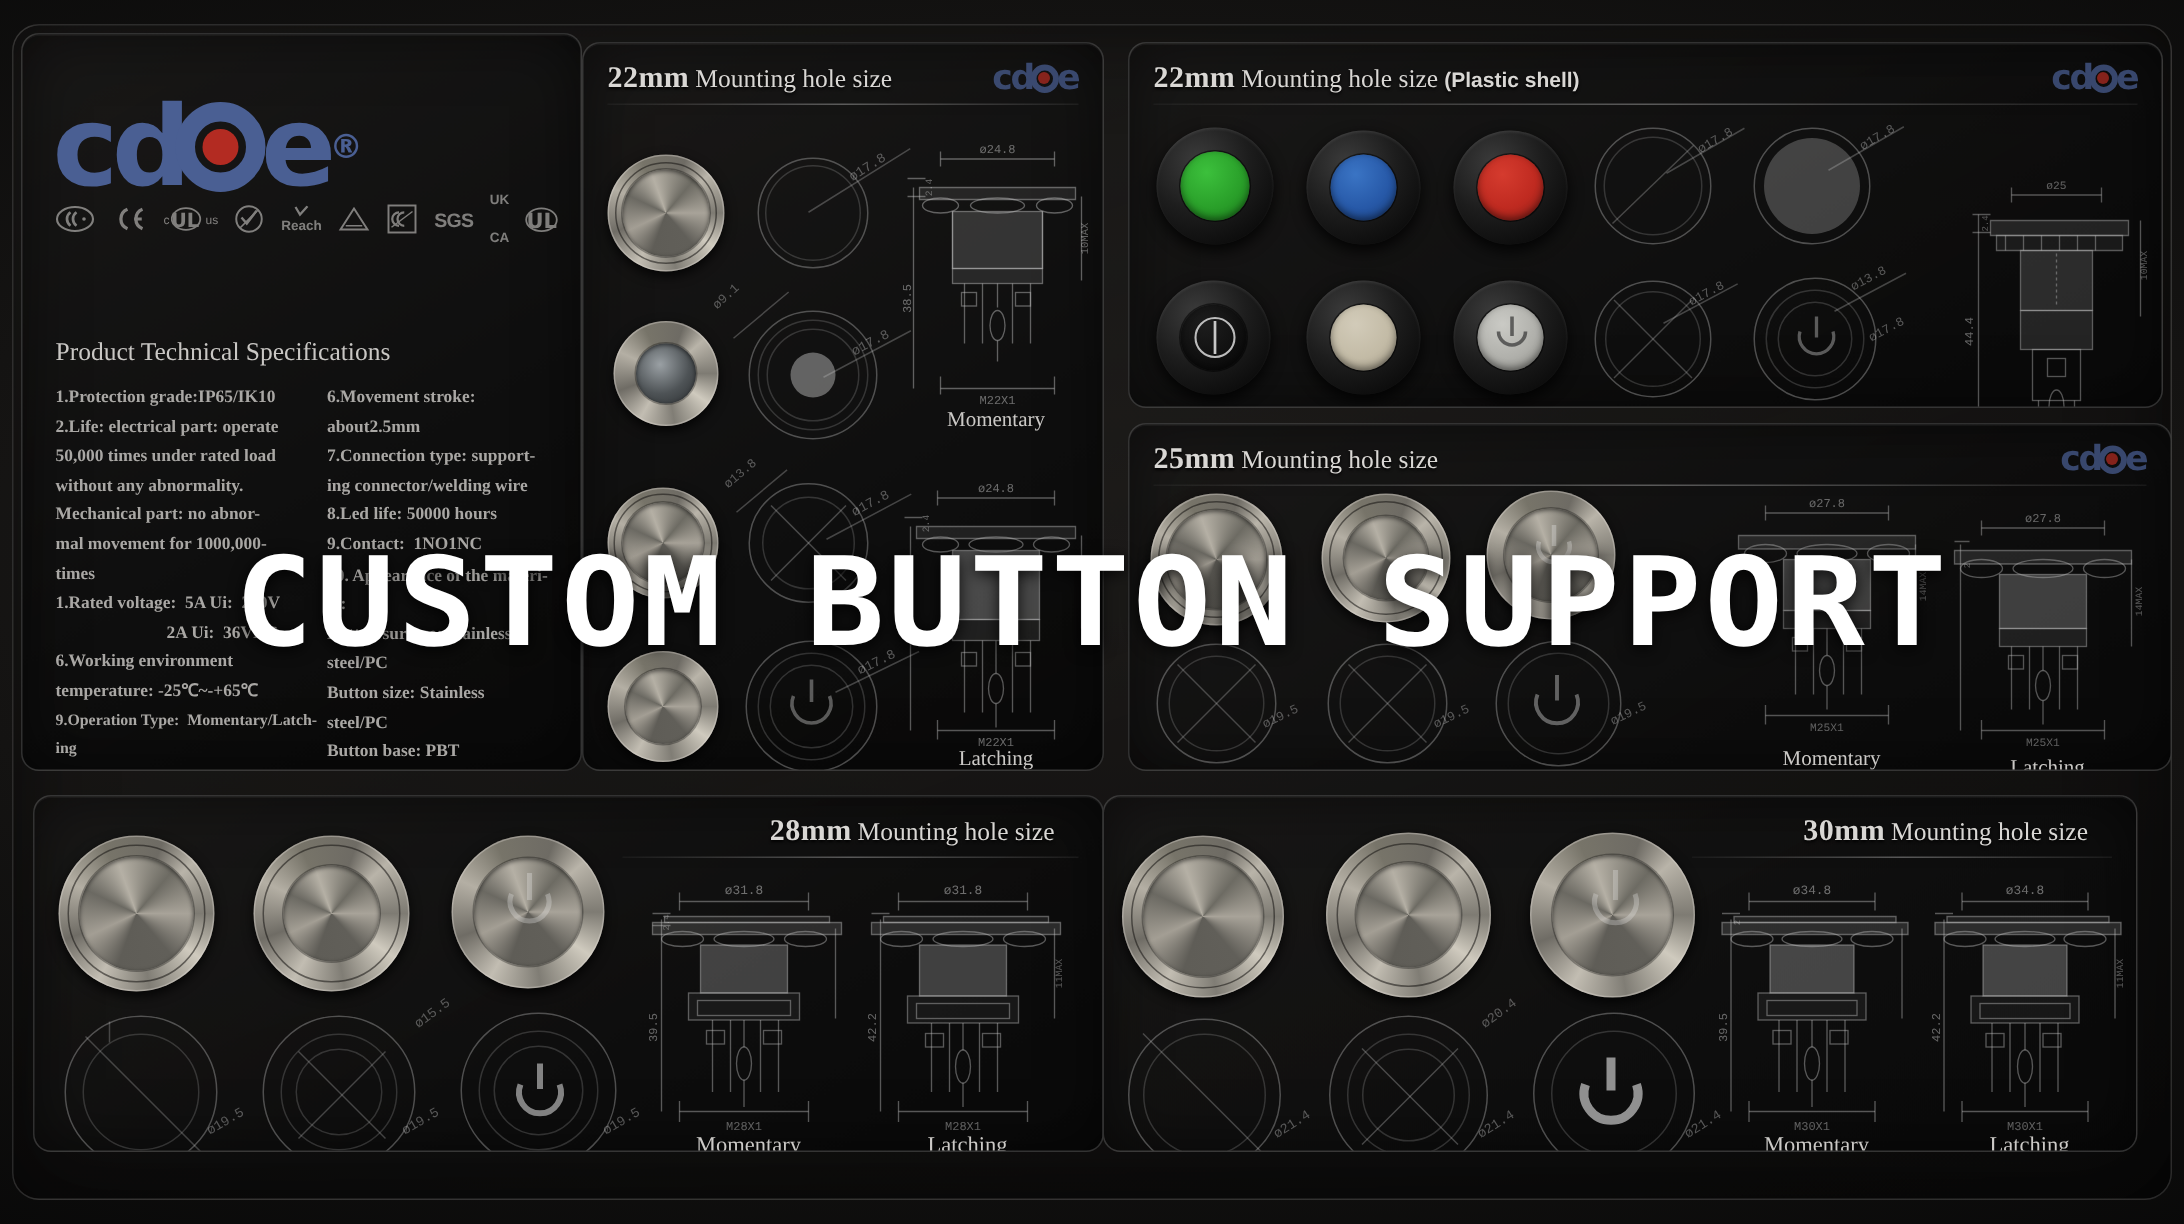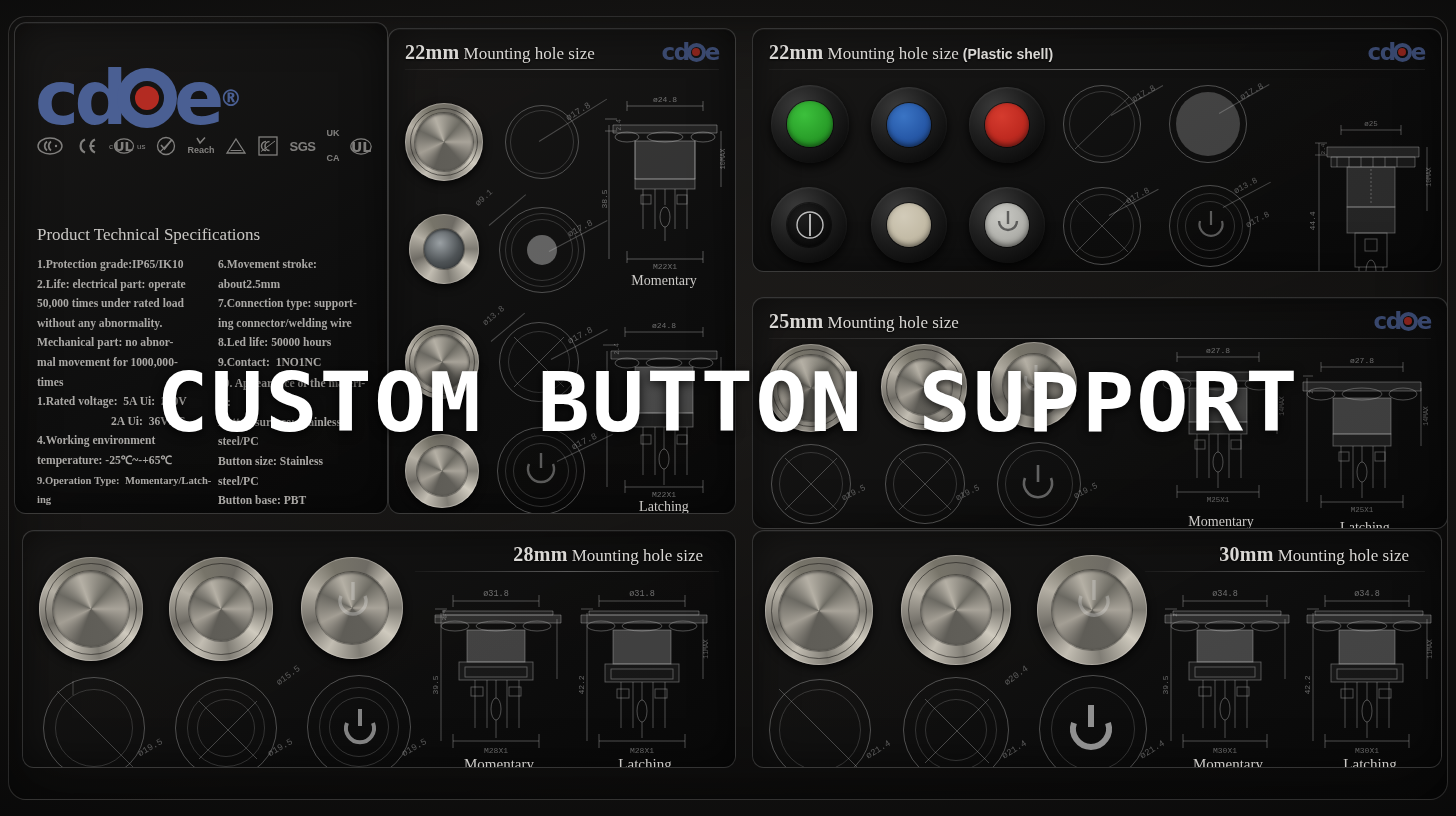--- a/index.html
+++ b/index.html
@@ -273,21 +273,21 @@
     <div class="spec-col" id="spec-left">
       <div class="spec-line">1.Protection grade:IP65/IK10</div>
       <div class="spec-line">2.Life: electrical part: operate</div>
       <div class="spec-line">50,000 times under rated load</div>
       <div class="spec-line">without any abnormality.</div>
       <div class="spec-line">Mechanical part: no abnor-</div>
       <div class="spec-line">mal movement for 1000,000-</div>
       <div class="spec-line">times</div>
       <div class="spec-line">1.Rated voltage:  5A Ui:  250V</div>
       <div class="spec-line indent">2A Ui:  36VDC</div>
-      <div class="spec-line">4.Working environment</div>
+      <div class="spec-line">6.Working environment</div>
       <div class="spec-line">temperature: -25℃~-+65℃</div>
       <div class="spec-line" style="font-size:10.6px">9.Operation Type:  Momentary/Latch-</div>
       <div class="spec-line" style="font-size:10.6px">ing</div>
     </div>
 
     <div class="spec-col" id="spec-right">
       <div class="spec-line">6.Movement stroke:</div>
       <div class="spec-line">about2.5mm</div>
       <div class="spec-line">7.Connection type: support-</div>
       <div class="spec-line">ing connector/welding wire</div>
@@ -542,21 +542,21 @@
         </g>
         <text x="70" y="15" font-family="Liberation Mono, monospace" font-size="7.5" fill="rgba(200,200,200,0.45)" text-anchor="middle">ø25</text>
         <text x="70" y="190" font-family="Liberation Mono, monospace" font-size="7.5" fill="rgba(200,200,200,0.45)" text-anchor="middle">M22X1</text>
         <text x="14" y="110" font-family="Liberation Mono, monospace" font-size="8" fill="rgba(200,200,200,0.48)" text-anchor="middle" transform="rotate(-90 14 110)">44.4</text>
         <text x="130" y="66" font-family="Liberation Mono, monospace" font-size="6.5" fill="rgba(200,200,200,0.4)" text-anchor="middle" transform="rotate(-90 130 66)">10MAX</text>
         <text x="24" y="38" font-family="Liberation Mono, monospace" font-size="6" fill="rgba(200,200,200,0.4)" text-anchor="middle" transform="rotate(-90 24 38)">2.4</text>
       </svg>
     </div>
   </div>
 
-  <div class="panel" id="panel-25" style="left:752px; top:297px; width:696px; height:232px;">
+  <div class="panel" id="panel-25" style="left:752px; top:282px; width:696px; height:232px;">
     <div class="panel-head">
       <div class="panel-title">
         <span class="big">25mm</span>
         <span class="small">Mounting hole size</span>
       </div>
       <div class="cdoe cdoe-sm">
         <span class="lt">cd</span>
         <span class="oring">
             <i class="odot"></i>
           </span>
@@ -778,21 +778,21 @@
         </g>
         <text x="67" y="11" font-family="Liberation Mono, monospace" font-size="8.5" fill="rgba(205,205,205,0.5)" text-anchor="middle">ø31.8</text>
         <text x="67" y="168" font-family="Liberation Mono, monospace" font-size="8" fill="rgba(200,200,200,0.45)" text-anchor="middle">M28X1</text>
         <text x="9" y="100" font-family="Liberation Mono, monospace" font-size="8" fill="rgba(200,200,200,0.48)" text-anchor="middle" transform="rotate(-90 9 100)">42.2</text>
         <text x="133" y="64" font-family="Liberation Mono, monospace" font-size="6.5" fill="rgba(200,200,200,0.4)" text-anchor="middle" transform="rotate(-90 133 64)">11MAX</text>
       </svg>
       <div class="cap-label" style="bottom:-2px; font-size:15px;">Latching</div>
     </div>
   </div>
 
-  <div class="panel" id="panel-30" style="left:752px; top:530px; width:690px; height:238px;">
+  <div class="panel" id="panel-30" style="left:735px; top:530px; width:690px; height:238px;">
     <div class="panel-head" style="justify-content:flex-end;">
       <div class="panel-title" style="margin-right:16px">
         <span class="big">30mm</span>
         <span class="small">Mounting hole size</span>
       </div>
     </div>
     <div class="head-rule" style="left:392px; right:16px;"></div>
 
     <div class="btn metal ring1" style="left:12px; top:26px; width:108px; height:108px;">
         <i class="face"></i>

